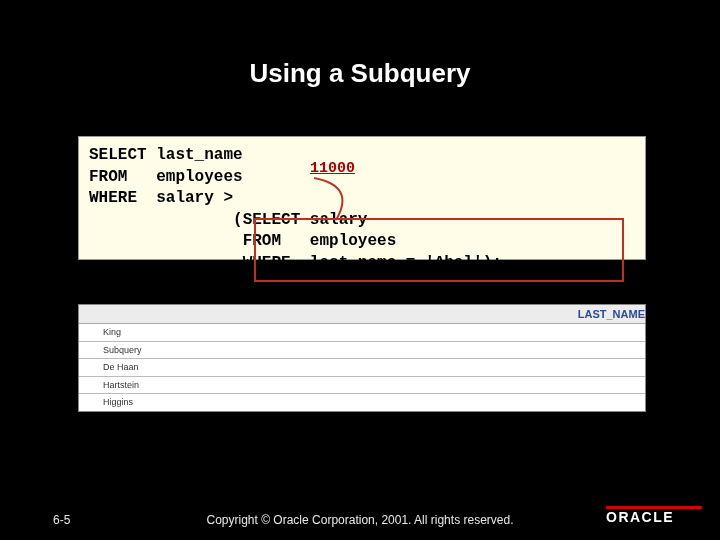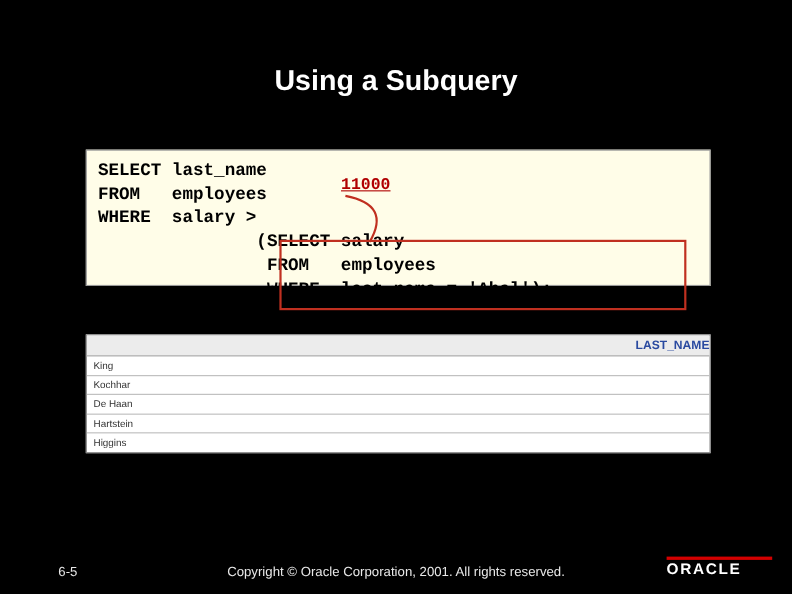--- a/index.html
+++ b/index.html
@@ -80,21 +80,21 @@
     background: #ececec;
     color: #2a4aa0;
     font-weight: bold;
     text-align: right;
     padding: 3px 0;
     font-size: 11px;
     border-bottom: 1px solid #aaa;
   }
   .result-table .row {
     border-bottom: 1px solid #bbb;
-    padding: 2px 6px;
+    padding: 2px 24px;
     font-size: 9px;
     line-height: 1.4;
   }
   .result-table .row:last-child { border-bottom: none; }
 
   .footer {
     position: absolute;
     bottom: 13px;
     left: 0; right: 0;
     height: 20px;
@@ -154,21 +154,21 @@
 
   <svg class="arrow-svg" viewBox="0 0 80 56">
     <path d="M 18 10 Q 60 18 40 52"></path>
   </svg>
 
   <div class="subquery-box"></div>
 
   <div class="result-table">
     <div class="header">LAST_NAME</div>
     <div class="row">King</div>
-    <div class="row">Kochhar</div>
+    <div class="row">Subquery</div>
     <div class="row">De Haan</div>
     <div class="row">Hartstein</div>
     <div class="row">Higgins</div>
   </div>
 
   <div class="footer">
     <div class="page-num">6-5</div>
     <div class="copyright">Copyright © Oracle Corporation, 2001. All rights reserved.</div>
     <div class="logo">
       <div class="logo-bar"></div>

